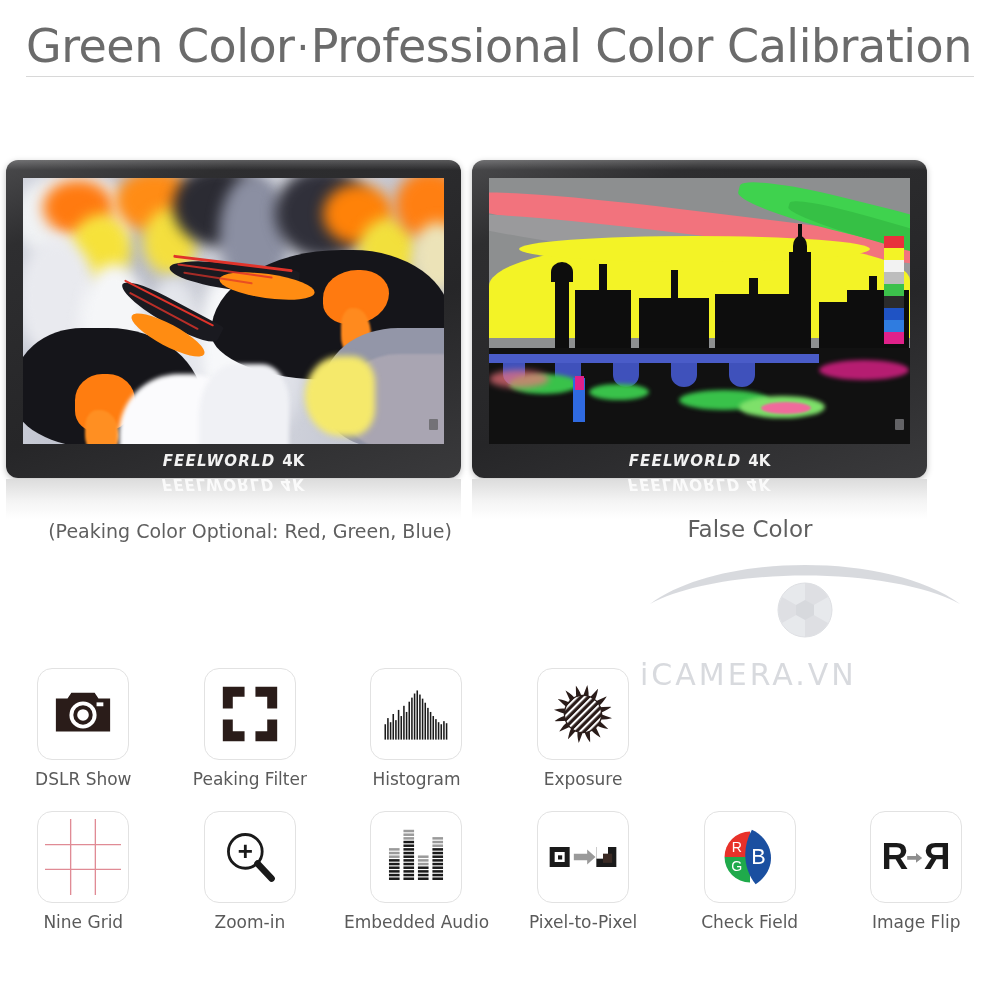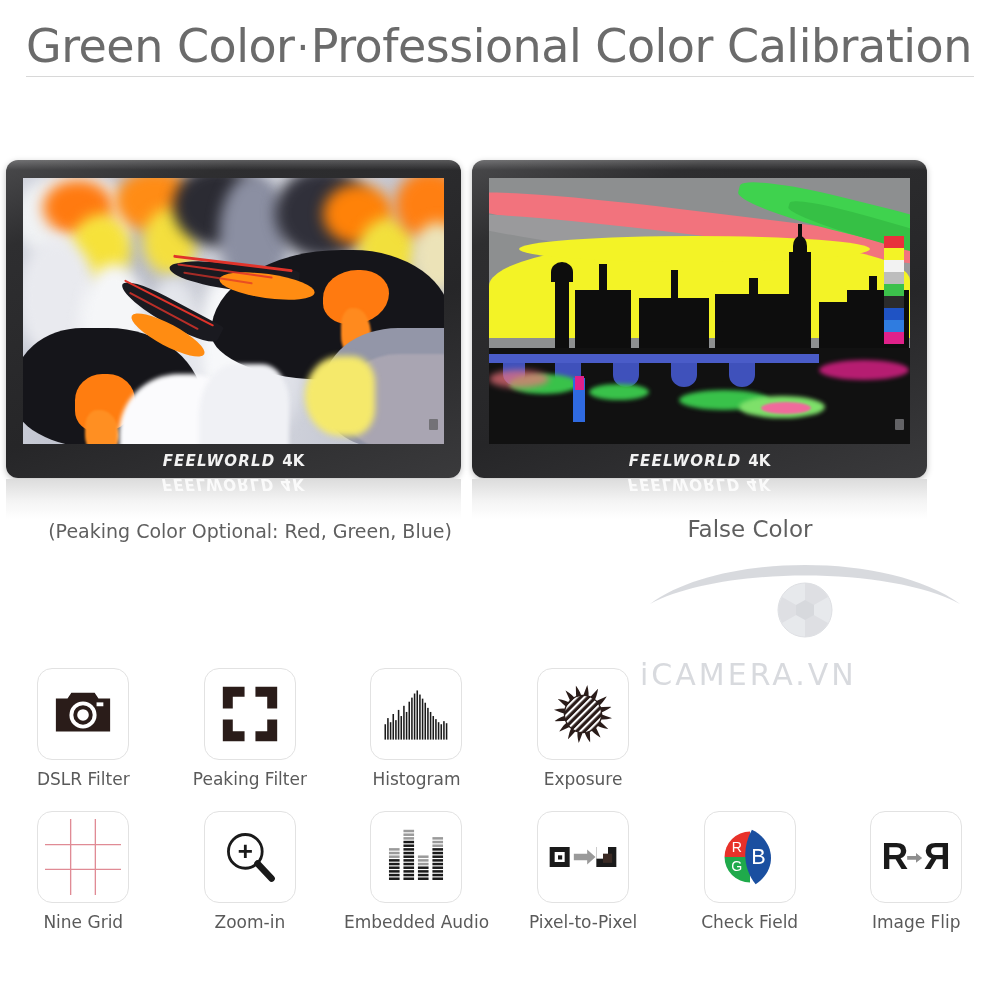--- a/index.html
+++ b/index.html
@@ -345,21 +345,21 @@
       <div class="fcell">
         <div class="tile">
           <svg width="62" height="62" viewBox="0 0 64 64">
             <path d="M4 16h12l4-6h24l4 6h12v34H4z" fill="#2a1c19"></path>
             <circle cx="32" cy="33" r="14" fill="#fff"></circle>
             <circle cx="32" cy="33" r="10" fill="#2a1c19"></circle>
             <circle cx="32" cy="33" r="6" fill="#fff"></circle>
             <rect x="46" y="20" width="7" height="4" fill="#fff"></rect>
           </svg>
         </div>
-        <div class="flabel">DSLR Filter</div>
+        <div class="flabel">DSLR Show</div>
       </div>
 
       <div class="fcell">
         <div class="tile">
           <svg width="58" height="58" viewBox="0 0 64 64">
             <path d="M2 2h24v11H13v13H2z" fill="#2a1c19"></path>
             <path d="M62 2H38v11h13v13h11z" fill="#2a1c19"></path>
             <path d="M2 62h24V51H13V38H2z" fill="#2a1c19"></path>
             <path d="M62 62H38V51h13V38h11z" fill="#2a1c19"></path>
           </svg>

